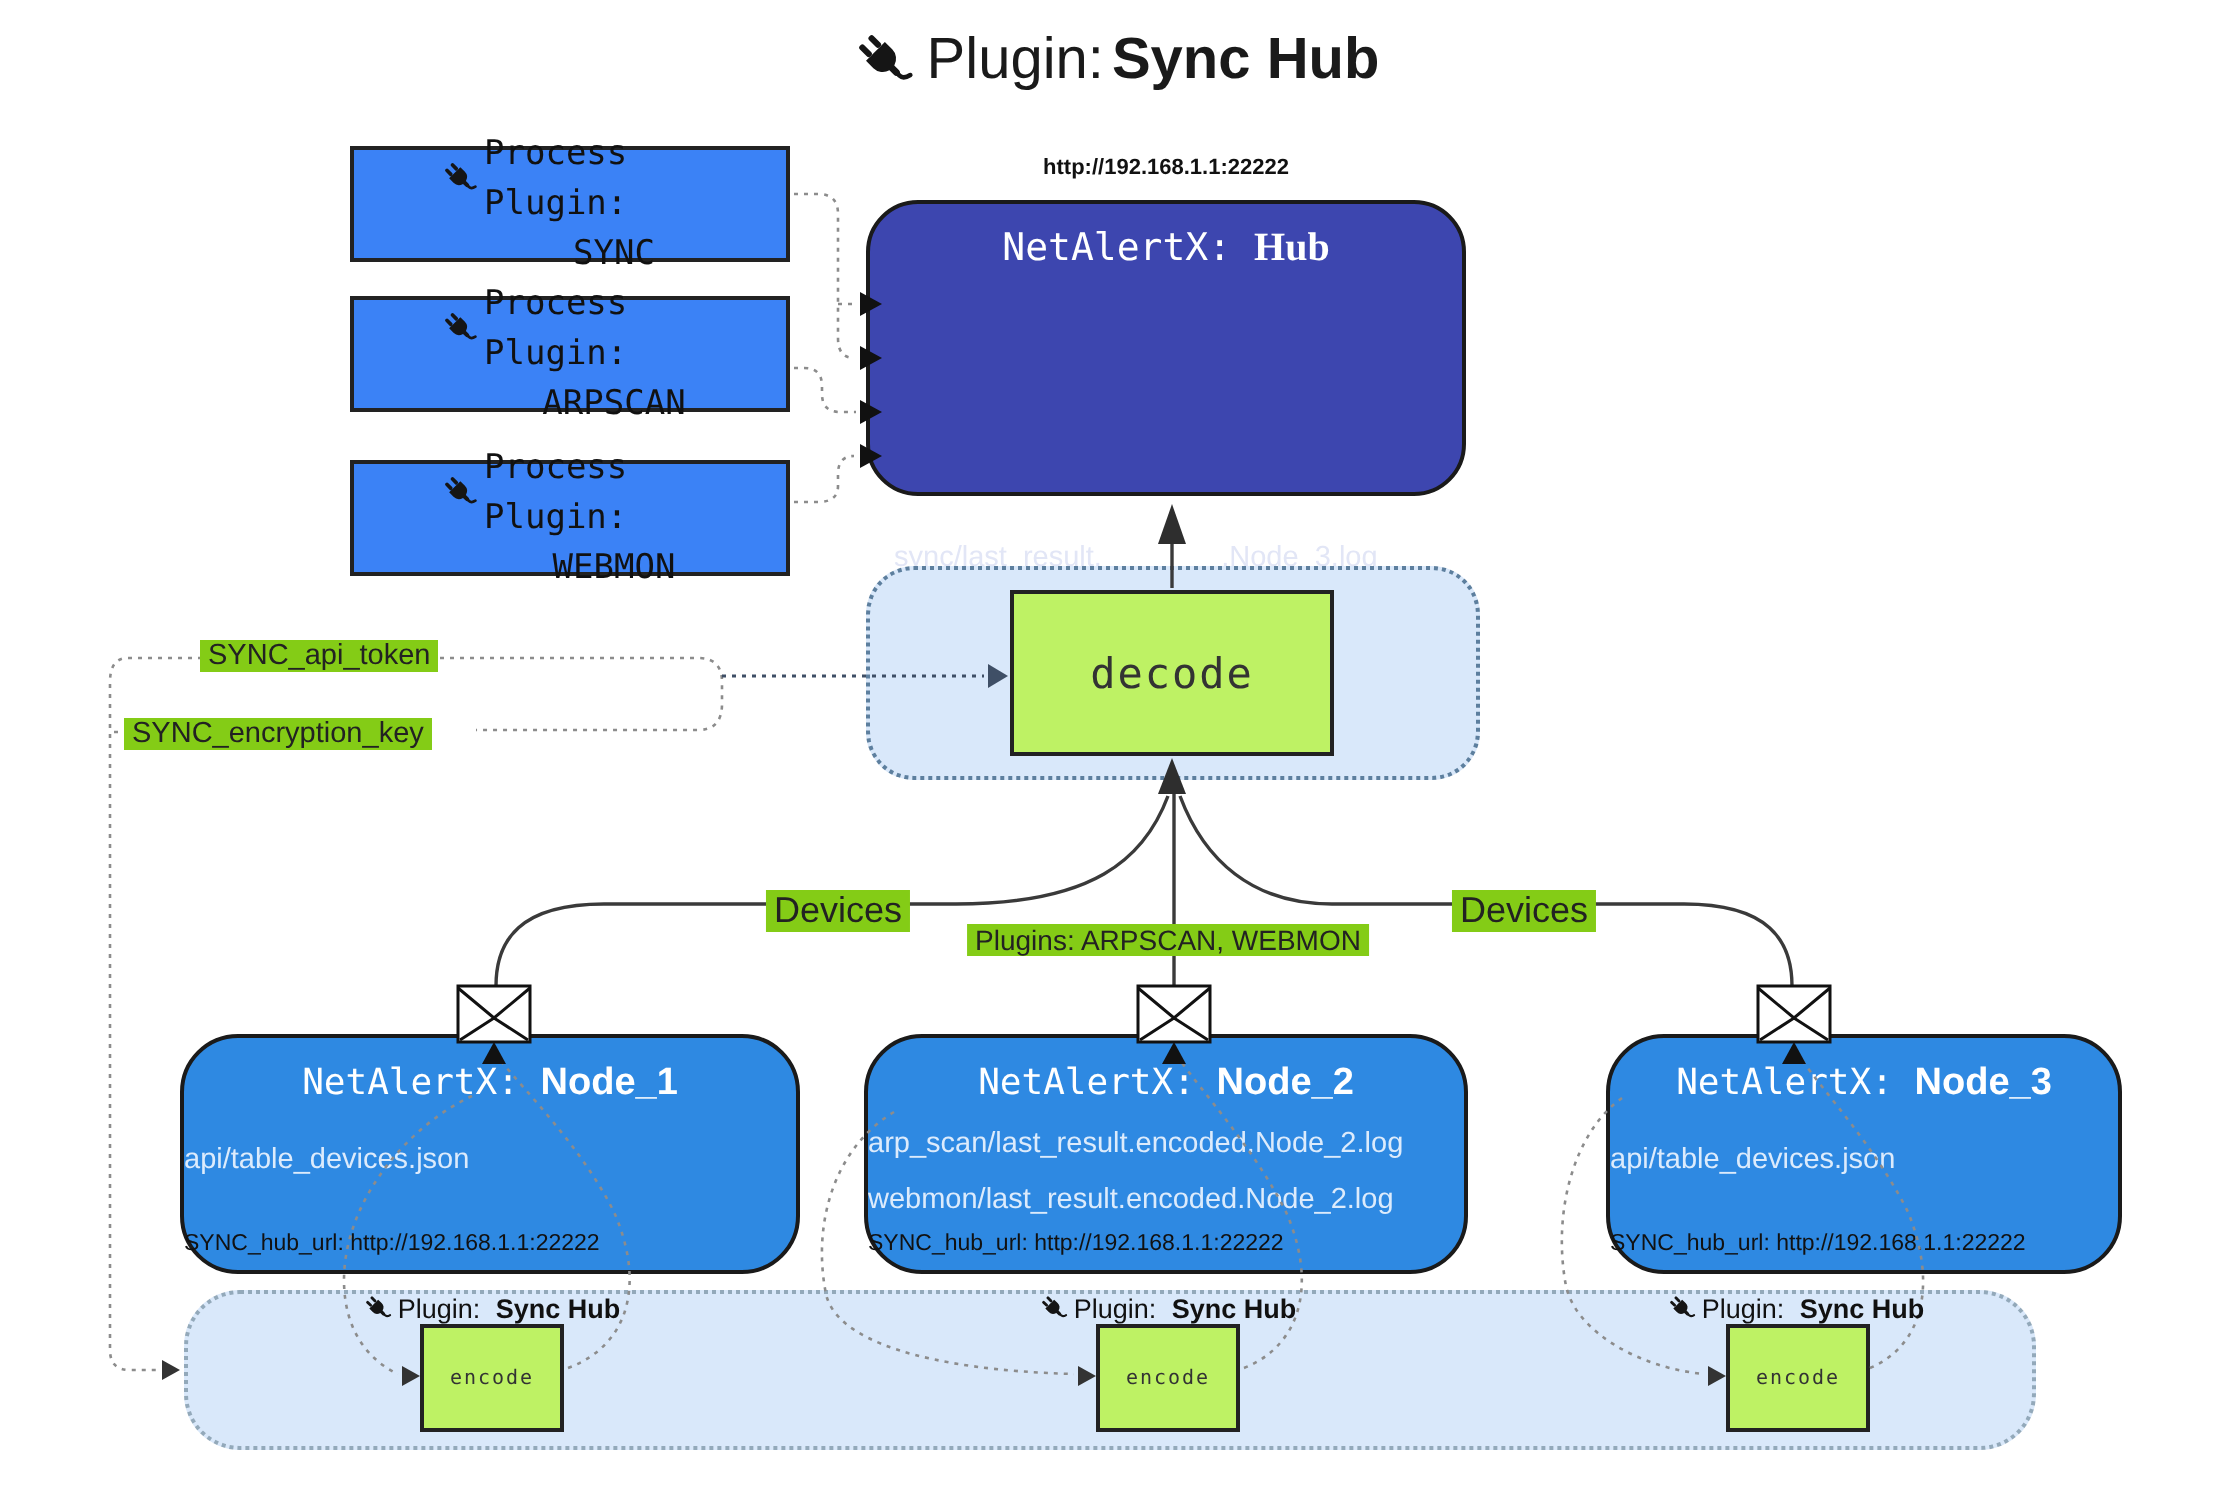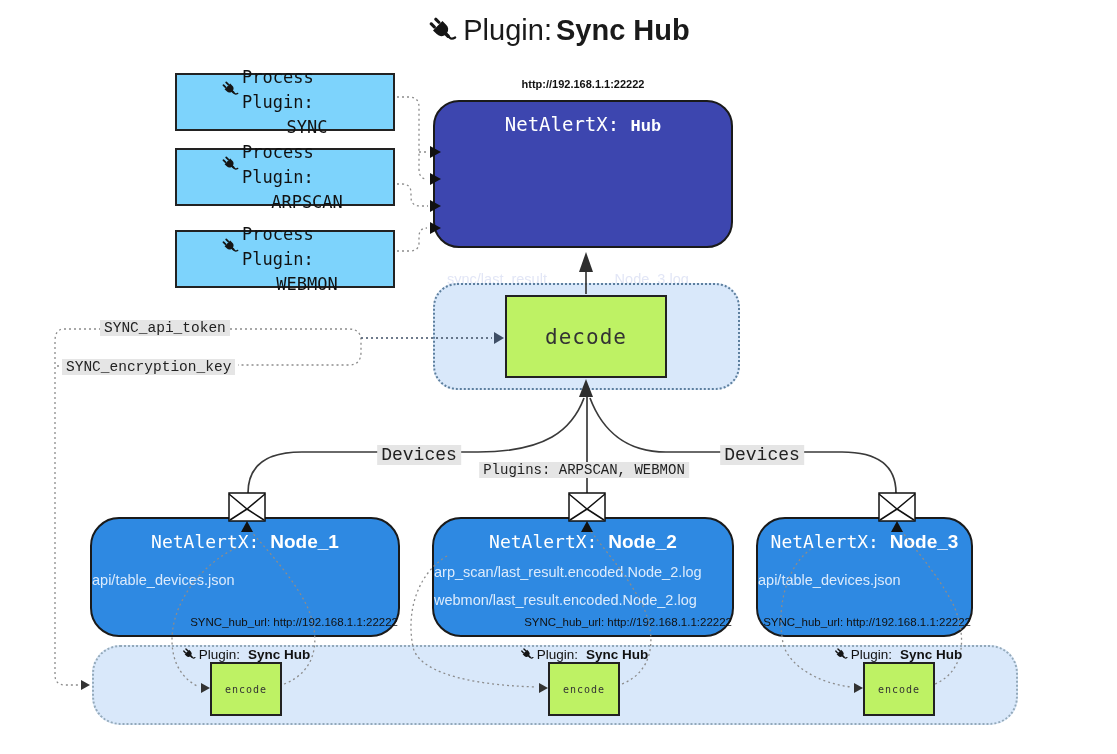--- a/index.html
+++ b/index.html
@@ -6,59 +6,59 @@
     --hub:#3d46af; --node:#2e89e2; --panel:#d9e8fa; --panel-border:#5d7f9e;
     --band-border:#93a9ba; --box-border:#1a1a1a; --wire:#3a3a3a; --dotted:#8c8c8c;
     --hub-text:#e2e6f6; --node-text:#dcebfc;
   }
   html,body{margin:0;padding:0;background:#fff;}
   .stage{position:relative;width:1117px;height:754px;overflow:hidden;background:#fff;
          font-family:"Liberation Sans",sans-serif;}
   .mono{font-family:"DejaVu Sans Mono",monospace;}
   .wires{position:absolute;left:0;top:0;z-index:20;pointer-events:none;}
   .lvl{position:absolute;z-index:10;box-sizing:border-box;}
-  .lbl{position:absolute;z-index:30;background:#e5e5e5;padding:0 4px;white-space:nowrap;color:#222;font-family:Liberation Mono, monospace;}
+  .lbl{position:absolute;z-index:30;background:#84cc16;padding:0 4px;white-space:nowrap;color:#222;}
 
   .title{position:absolute;left:0;right:0;top:14px;display:flex;justify-content:center;
          align-items:center;gap:4px;font-size:29px;color:#1a1a1a;z-index:10;}
   .title b{font-weight:700;}
   .plug{width:32px;height:32px;fill:#151515;flex:0 0 auto;}
   .plug.small{width:19px;height:19px;}
   .plug.tiny{width:15px;height:15px;}
 
-  .pbox{left:175px;width:220px;height:58px;background:#7dd3fc;border:2px solid #222;
+  .pbox{left:175px;width:220px;height:58px;background:#3b82f6;border:2px solid #222;
         display:flex;flex-direction:column;align-items:center;justify-content:center;
         font-size:17px;color:#111;line-height:25px;padding-left:44px;}
   .pbox .l1{display:flex;align-items:center;gap:2px;}
 
   .hub-url{position:absolute;left:433px;width:300px;top:78px;text-align:center;
            font-size:11px;font-weight:600;color:#111;z-index:10;}
   .hub{left:433px;top:100px;width:300px;height:148px;background:var(--hub);
        border:2px solid var(--box-border);border-radius:26px;color:var(--hub-text);}
   .hub .htitle{position:absolute;left:0;right:0;top:11px;text-align:center;font-size:19px;color:#fff;}
-  .hub .htitle b{font-family:Liberation Mono, monospace;font-size:17px;}
+  .hub .htitle b{font-family:Liberation Serif, serif;font-size:20px;}
   .hub .entry{position:absolute;left:12px;right:4px;font-size:14.5px;white-space:nowrap;}
   .hub .entry b{color:#fff;}
   .e0{top:142px;} .e1{top:169px;} .e2{top:196px;} .e3{top:218px;}
 
   .panel{background:var(--panel);border:2px dotted var(--panel-border);border-radius:24px;}
   .decode-panel{left:433px;top:283px;width:307px;height:107px;}
   .band{left:92px;top:645px;width:926px;height:80px;border-color:var(--band-border);border-radius:28px;}
 
   .wbox{background:#bef264;border:2px solid #222;display:flex;align-items:center;justify-content:center;
         color:#333;z-index:12;}
   .decode-box{left:505px;top:295px;width:162px;height:83px;font-size:21px;letter-spacing:1px;}
   .encode-box{width:72px;height:54px;font-size:10px;letter-spacing:1px;}
 
   .node{top:517px;height:120px;background:var(--node);border:2px solid var(--box-border);
         border-radius:29px;color:var(--node-text);}
   .node .ntitle{position:absolute;left:0;right:0;top:12px;text-align:center;font-size:18px;color:#fff;}
   .node .ntitle b{font-family:"Liberation Sans",sans-serif;font-size:19px;}
   .node .nfile{position:absolute;left:0;right:0;font-size:14.5px;white-space:nowrap;}
-  .node .nurl{position:absolute;left:0;right:0;bottom:7px;text-align:right;font-size:11.5px;color:#111;}
+  .node .nurl{position:absolute;left:0;right:0;bottom:7px;text-align:left;font-size:11.5px;color:#111;}
 
   .egroup-label{position:absolute;top:647px;transform:translateX(-50%);display:flex;align-items:center;
         gap:2px;font-size:13.5px;color:#111;z-index:30;white-space:nowrap;}
   .egroup-label b{font-weight:700;}
   .tok1{left:100px;top:320px;font-size:14.5px;}
   .tok2{left:62px;top:359px;font-size:14.5px;}
   .dev{font-size:18px;transform:translateX(-50%);}
   .devL{left:419px;top:445px;} .devR{left:762px;top:445px;}
   .plugins-lbl{left:584px;top:462px;font-size:14px;transform:translateX(-50%);}
 </style>
@@ -200,21 +200,21 @@
     <div class="nfile" style="top:53px">api/table_devices.json</div>
     <div class="nurl">SYNC_hub_url: http://192.168.1.1:22222</div>
   </div>
   <div class="lvl node" style="left:432px;width:302px">
     <div class="ntitle mono">
       <span>NetAlertX:</span>&nbsp;<b>Node_2</b></div>
     <div class="nfile" style="top:45px">arp_scan/last_result.encoded.Node_2.log</div>
     <div class="nfile" style="top:73px">webmon/last_result.encoded.Node_2.log</div>
     <div class="nurl">SYNC_hub_url: http://192.168.1.1:22222</div>
   </div>
-  <div class="lvl node" style="left:756px;width:217px">
+  <div class="lvl node" style="left:803px;width:258px">
     <div class="ntitle mono">
       <span>NetAlertX:</span>&nbsp;<b>Node_3</b></div>
     <div class="nfile" style="top:53px">api/table_devices.json</div>
     <div class="nurl">SYNC_hub_url: http://192.168.1.1:22222</div>
   </div>
 
   <div class="lvl panel band"></div>
 
   <div class="egroup-label" style="left:246px">
     <svg class="plug tiny">

